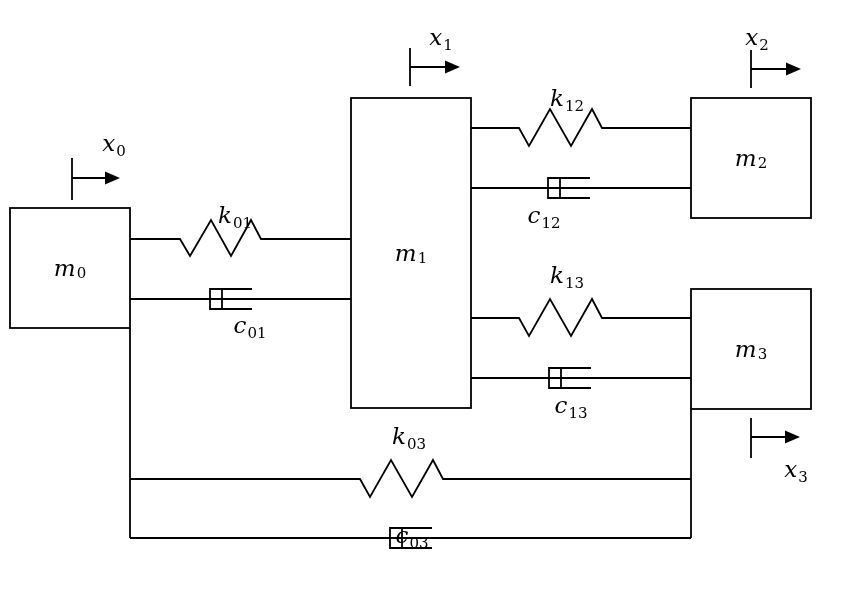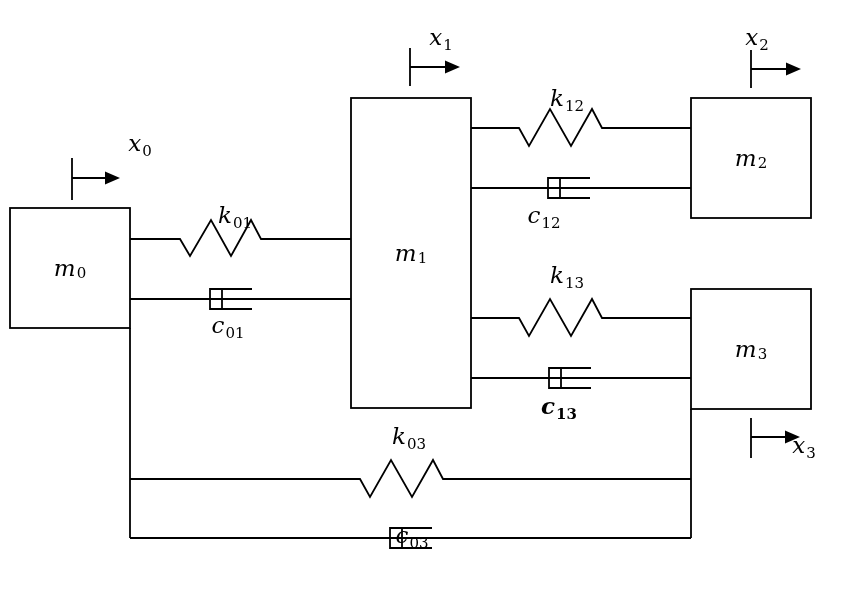--- a/index.html
+++ b/index.html
@@ -134,39 +134,39 @@
   <div class="lbl" style="left:567px; top:68px;margin-top:19px;">
     <span class="sym">k</span><span class="sub">12</span>
   </div>
   <div class="lbl" style="left:567px; top:264px;">
     <span class="sym">k</span><span class="sub">13</span>
   </div>
   <div class="lbl" style="left:409px; top:425px;">
     <span class="sym">k</span><span class="sub">03</span>
   </div>
 
-  <div class="lbl" style="left:228px; top:314px;text-align:center;">
+  <div class="lbl" style="left:250px; top:314px;text-align:center;">
     <span class="sym">c</span><span class="sub">01</span>
   </div>
   <div class="lbl" style="left:544px; top:204px;">
     <span class="sym">c</span><span class="sub">12</span>
   </div>
-  <div class="lbl" style="left:559px; top:394px;font-weight:bold;">
+  <div class="lbl" style="left:571px; top:394px;">
     <span class="sym">c</span><span class="sub">13</span>
   </div>
   <div class="lbl" style="left:412px; top:524px;">
     <span class="sym">c</span><span class="sub">03</span>
   </div>
 
-  <div class="lbl" style="left:114px; top:132px;margin-left:26px;">
+  <div class="lbl" style="left:114px; top:132px;">
     <span class="sym">x</span><span class="sub">0</span>
   </div>
   <div class="lbl" style="left:441px; top:26px;text-align:center;">
     <span class="sym">x</span><span class="sub">1</span>
   </div>
   <div class="lbl" style="left:757px; top:26px;">
     <span class="sym">x</span><span class="sub">2</span>
   </div>
-  <div class="lbl" style="left:796px; top:434px;margin-left:8px;">
+  <div class="lbl" style="left:796px; top:458px;">
     <span class="sym">x</span><span class="sub">3</span>
   </div>
 
 </div>
 
 </body></html>

